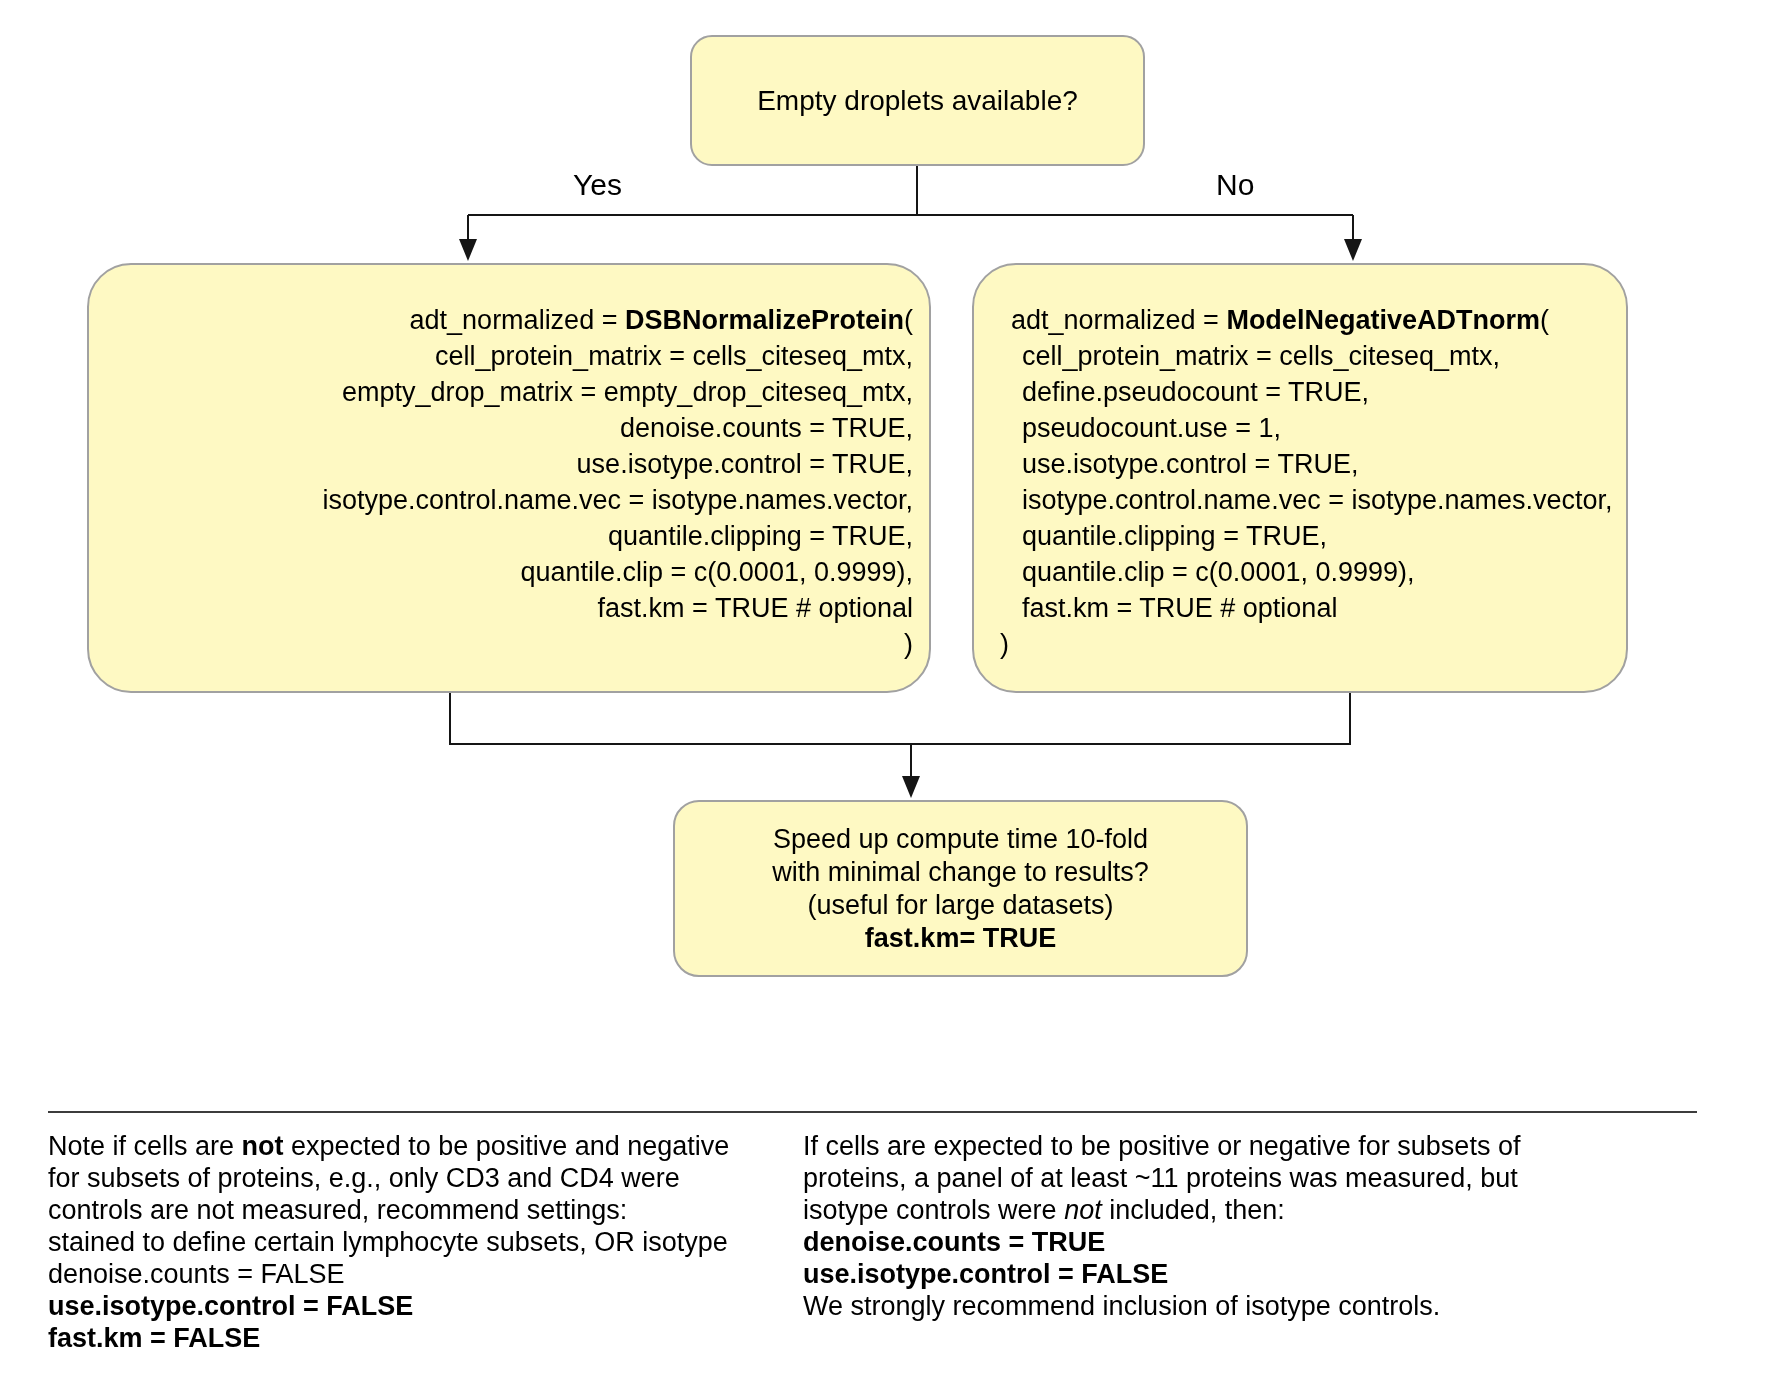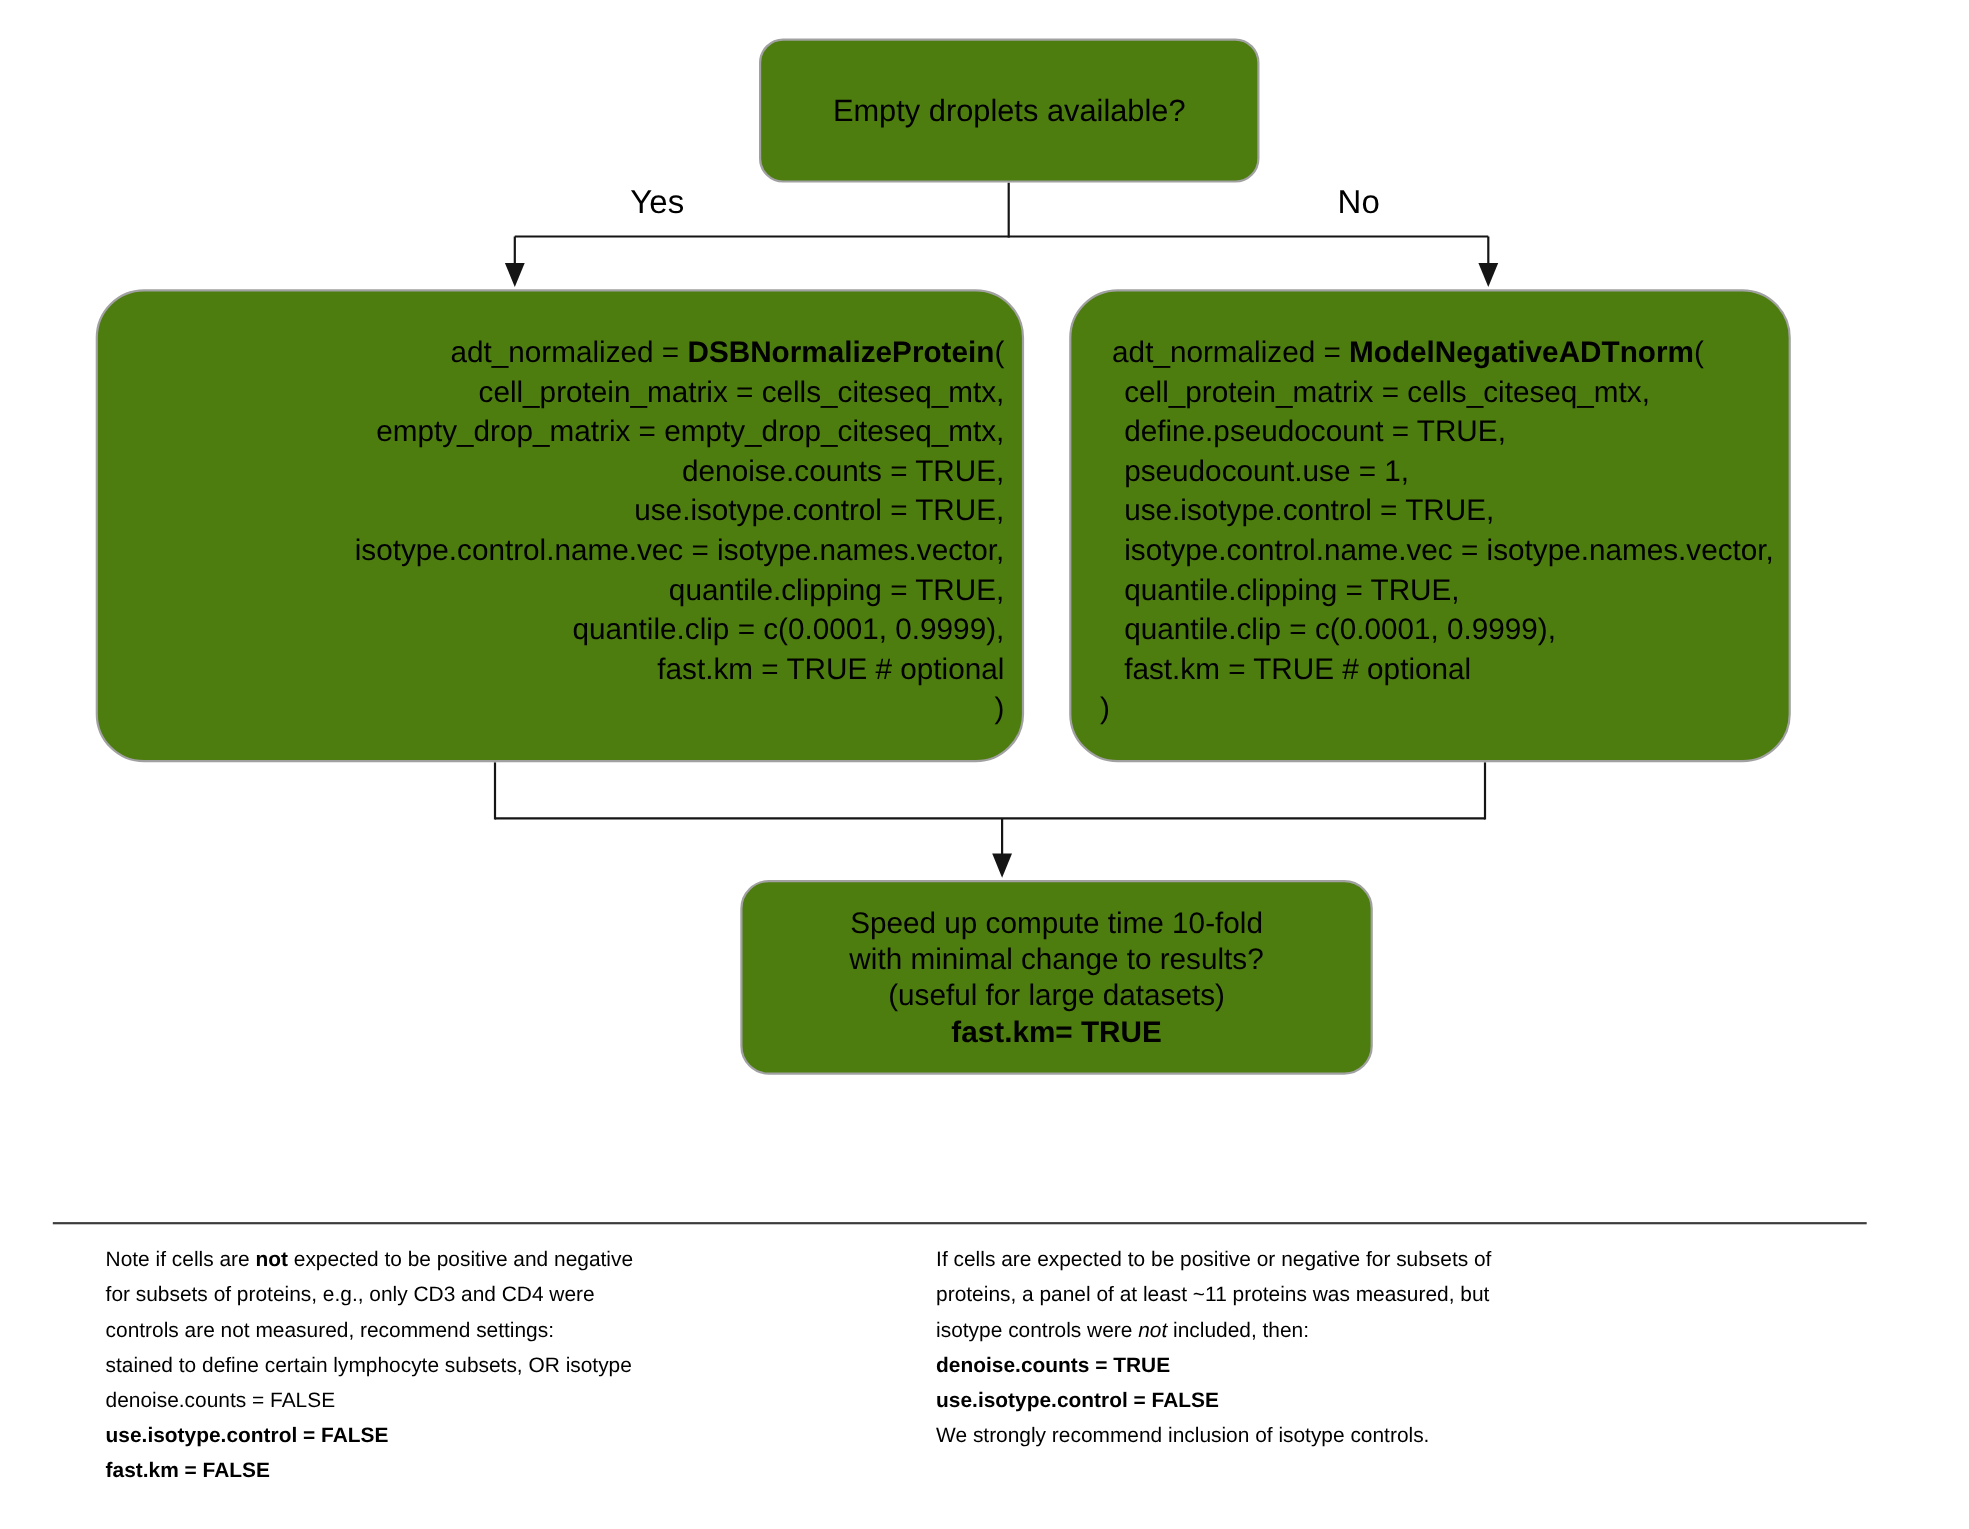--- a/index.html
+++ b/index.html
@@ -2,21 +2,21 @@
 <html><head>
 <meta charset="utf-8">
 <style>
   html, body { margin:0; padding:0; background:#ffffff; }
   .canvas {
     position:relative; width:1790px; height:1390px; background:#ffffff;
     font-family:"Liberation Sans", sans-serif; color:#000; overflow:hidden;
   }
   .connectors { position:absolute; left:0; top:0; z-index:0; }
   .box {
-    position:absolute; background:#4d7c0f; border:2px solid #a1a1a1;
+    position:absolute; background:#fef9c3; border:2px solid #a1a1a1;
     box-sizing:border-box; z-index:1;
   }
   #box-top {
     left:690px; top:35px; width:455px; height:131px; border-radius:22px;
     display:flex; align-items:center; justify-content:center; font-size:28px;
   }
   .branch-label { position:absolute; font-size:30px; z-index:1; }
   #label-yes { left:573px; top:168px; }
   #label-no  { left:1216px; top:168px; }
   .code {
@@ -32,21 +32,21 @@
     padding:37px 16px 0 26px;
   }
   #box-speed {
     left:673px; top:800px; width:575px; height:177px; border-radius:26px;
     padding-top:21px; text-align:center; font-size:27px; line-height:33px;
   }
   .divider {
     position:absolute; left:48px; top:1111px; width:1649px; height:0;
     border:none; border-top:2px solid #3c3c3c; margin:0; z-index:1;
   }
-  .note { position:absolute; font-size:19px; line-height:32px; z-index:1;margin-left:48px; }
+  .note { position:absolute; font-size:27px; line-height:32px; z-index:1; }
   #note-left  { left:48px;  top:1130px; }
   #note-right { left:803px; top:1130px; }
   .line { white-space:nowrap; }
 </style>
 </head>
 <body>
 
 <div class="canvas">
 
   <svg class="connectors" width="1790" height="1390" viewBox="0 0 1790 1390">

